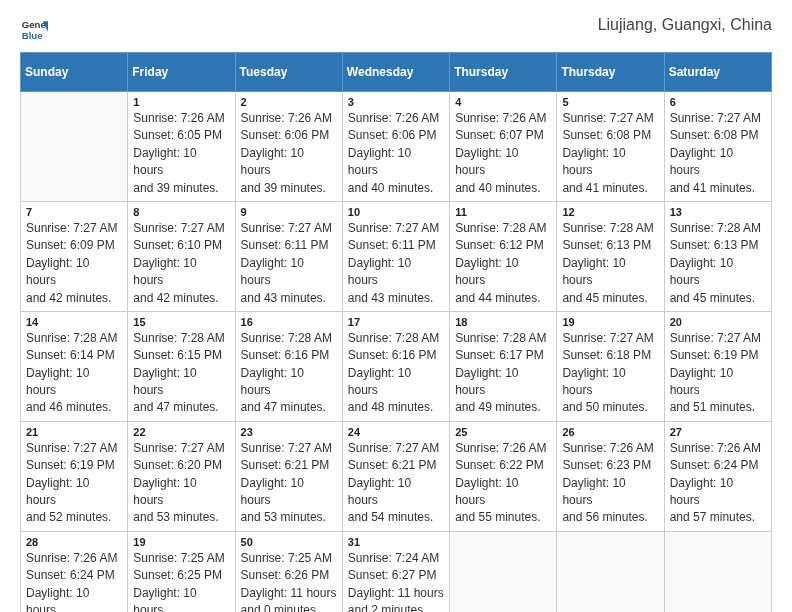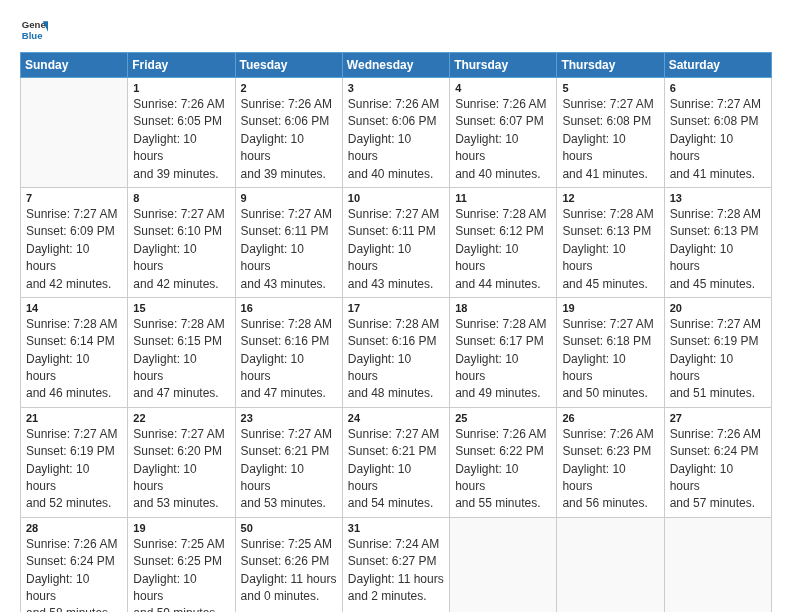--- a/index.html
+++ b/index.html
@@ -48,21 +48,21 @@
     }
     .calendar {
       width: 100%;
       border-collapse: collapse;
       flex: 1;
       font-size: 10.5px;
     }
     .calendar thead tr th {
       background: #2e75b6;
       color: #fff;
-      padding: 5px 4px;
+      padding: 12px 4px;
       text-align: left;
       font-size: 12px;
       font-weight: bold;
       border: 1px solid #5a9fd4;
     }
     .calendar tbody tr td {
       border: 1px solid #ccc;
       vertical-align: top;
       padding: 4px 5px;
       width: calc(100% / 7);
@@ -90,20 +90,21 @@
 <div class="page">
   <div class="header">
     <div class="logo">
       <svg class="logo-icon" viewBox="0 0 32 32">
         <text x="2" y="14" font-size="11" font-weight="bold" fill="#333">General</text>
         <text x="2" y="26" font-size="11" font-weight="bold" fill="#1a6faf">Blue</text>
         <polygon points="26,6 32,6 32,18" fill="#1a6faf"></polygon>
       </svg>
     </div>
     <div class="title-block">
+      <h2>Liujiang, Guangxi, China</h2>
     </div>
   </div>
 
   <table class="calendar">
     <thead>
       <tr>
       <th>Sunday</th>
           <th>Friday</th>
           <th>Tuesday</th>
           <th>Wednesday</th>

